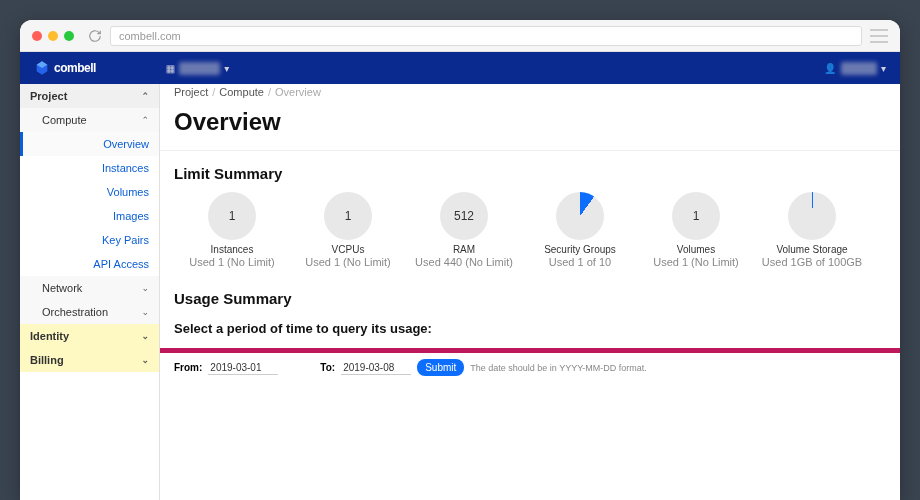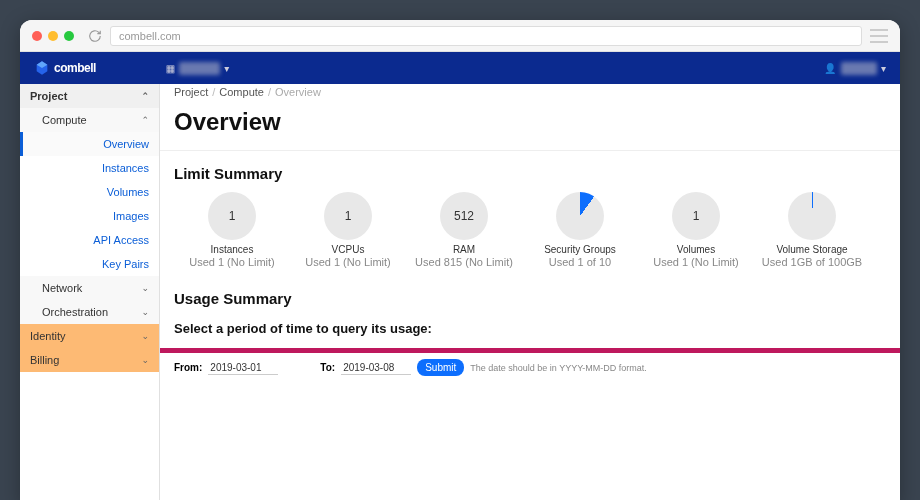--- a/index.html
+++ b/index.html
@@ -23,21 +23,21 @@
 .nav-user { margin-left: auto; display: flex; align-items: center; gap: 4px; font-size: 10px; color: #ccd; }
 .blur { filter: blur(2px); background: rgba(200,200,210,0.5); color: transparent; padding: 1px 8px; border-radius: 2px; }
 
 .content-area { display: flex; height: 420px; overflow: hidden; }
 .sidebar { width: 140px; background: #fff; border-right: 1px solid #e0e0e0; overflow-y: auto; }
 .side-item { display: flex; align-items: center; justify-content: space-between; padding: 6px 10px; font-size: 11px; cursor: pointer; }
 .side-item.top { background: #f0f0f0; font-weight: 600; color: #333; }
 .side-item.sub { background: #f8f8f8; padding-left: 22px; color: #333; }
 .side-item.leaf { background: #fff; padding-left: 0; padding-right: 10px; color: #0b5ed7; text-align: right; justify-content: flex-end; }
 .side-item.leaf.active { border-left: 3px solid #0b5ed7; background: #fafafa; }
-.side-item.section { background: #fdba74; font-weight: 400; color: #333; }
+.side-item.section { background: #fef9c3; font-weight: 700; color: #333; }
 .chev { font-size: 9px; color: #666; }
 
 .main { flex: 1; background: #fff; overflow-y: auto; padding: 0; }
 .breadcrumb { font-size: 11px; color: #888; padding: 2px 14px 4px; }
 .breadcrumb .sep { margin: 0 4px; color: #bbb; }
 .breadcrumb .current { color: #aaa; }
 .breadcrumb a { color: #555; text-decoration: none; }
 h1.page-title { font-size: 24px; font-weight: 800; color: #111; padding: 6px 14px 10px; }
 hr.divider { border: none; border-top: 1px solid #eee; margin: 4px 0; }
 h2.section-title { font-size: 15px; font-weight: 800; color: #111; padding: 10px 14px 6px; }
@@ -115,24 +115,24 @@
       <div class="side-item leaf">
           <span>Instances</span>
         </div>
       <div class="side-item leaf">
           <span>Volumes</span>
         </div>
       <div class="side-item leaf">
           <span>Images</span>
         </div>
       <div class="side-item leaf">
+          <span>Key Pairs</span>
+        </div>
+      <div class="side-item leaf">
           <span>API Access</span>
-        </div>
-      <div class="side-item leaf">
-          <span>Key Pairs</span>
         </div>
       <div class="side-item sub">
           <span>Network</span>
           <span class="chev">⌄</span>
         </div>
       <div class="side-item sub">
           <span>Orchestration</span>
           <span class="chev">⌄</span>
         </div>
       <div class="side-item section">
@@ -160,21 +160,21 @@
     <div class="gauge-detail">Used 1 (No Limit)</div>
           </div>
           <div class="gauge">
     <div class="gauge-circle" style="background:#e8e8e8">1</div>
     <div class="gauge-label">VCPUs</div>
     <div class="gauge-detail">Used 1 (No Limit)</div>
           </div>
           <div class="gauge">
     <div class="gauge-circle" style="background:#e8e8e8">512</div>
     <div class="gauge-label">RAM</div>
-    <div class="gauge-detail">Used 815 (No Limit)</div>
+    <div class="gauge-detail">Used 440 (No Limit)</div>
           </div>
           <div class="gauge">
     <div class="gauge-circle" style="background:conic-gradient(#0d6efd 0deg 36deg, #e8e8e8 36deg 360deg)"></div>
     <div class="gauge-label">Security Groups</div>
     <div class="gauge-detail">Used 1 of 10</div>
           </div>
           <div class="gauge">
     <div class="gauge-circle" style="background:#e8e8e8">1</div>
     <div class="gauge-label">Volumes</div>
     <div class="gauge-detail">Used 1 (No Limit)</div>

